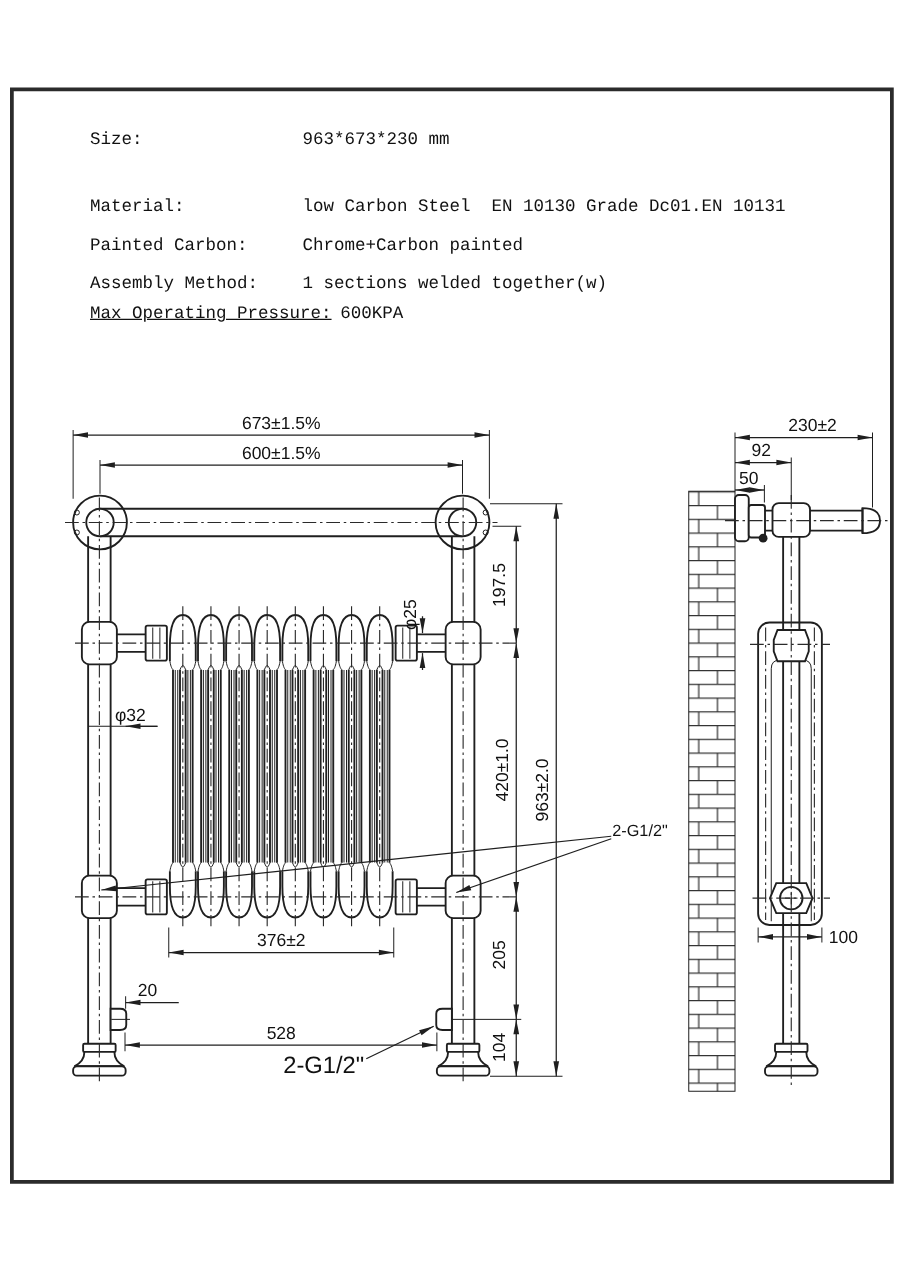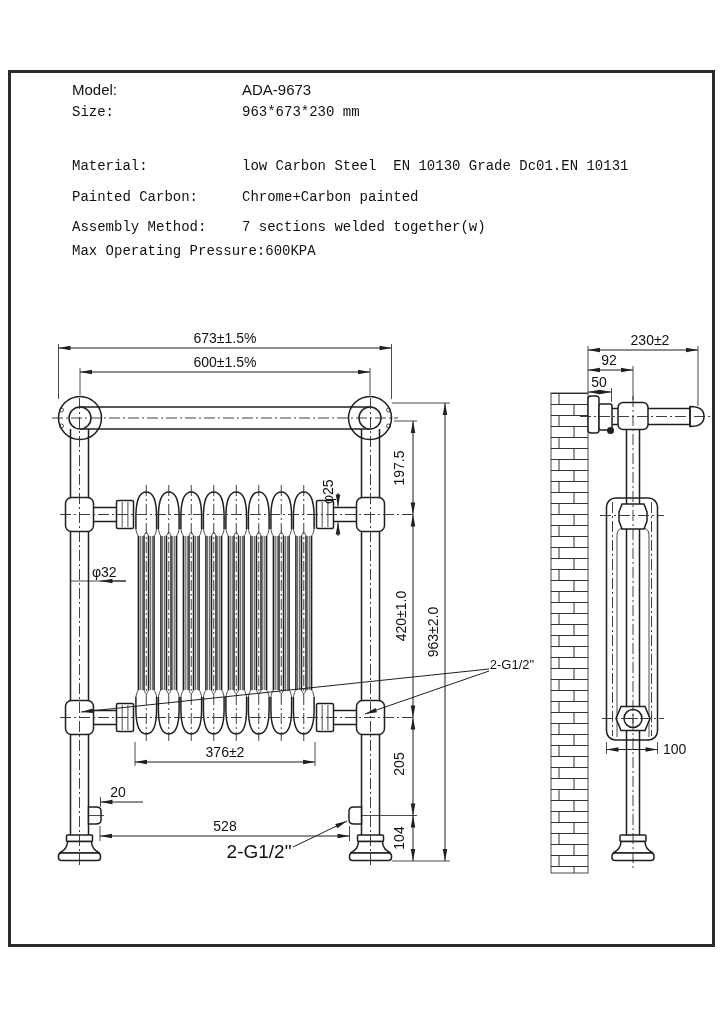--- a/index.html
+++ b/index.html
@@ -1,44 +1,43 @@
 <!DOCTYPE html>
 <html><head>
 <meta charset="utf-8">
 <style>
   html,body{margin:0;padding:0;background:#fff;}
   .page{position:relative;width:720px;height:1018px;background:#fff;overflow:hidden;
         font-family:"Liberation Sans",sans-serif;color:#111;}
   .frame{position:absolute;left:8px;top:70px;width:701px;height:871px;border:3px solid #2b2b2b;}
   .spec-row{position:absolute;left:72px;white-space:pre;}
   .spec-row .lbl{display:inline-block;width:170px;}
-  .spec-row .lbl.auto{width:auto;}
+  .spec-row .lbl.auto{width:auto;margin-right:7px;text-decoration:underline;}
   .sans{font:15px "Liberation Sans",sans-serif;}
   .cad{font:14px "Liberation Mono","DejaVu Sans Mono",monospace;}
   svg{position:absolute;left:0;top:0;}
   .ol{stroke:#1f1f1f;stroke-width:1.5;fill:none;}
   .olf{stroke:#1f1f1f;stroke-width:1.5;fill:#ffffff;}
   .th{stroke:#1f1f1f;stroke-width:0.8;fill:none;}
   .cl{stroke:#2a2a2a;stroke-width:0.9;fill:none;stroke-dasharray:11 3 2 3;}
   .dim{stroke:#1f1f1f;stroke-width:1;fill:none;}
   .dimt{font:14px "Liberation Sans",sans-serif;fill:#111;}
   .smallt{font-size:13px;}
   .bigt{font-size:19px;}
 </style>
 </head>
 <body>
 
 <div class="page">
   <div class="frame"></div>
 
-  <div class="spec-row sans" style="top:81px"><span class="lbl">Model:</span><span>ADA-9673</span></div>
   <div class="spec-row cad" style="top:104px"><span class="lbl">Size:</span><span>963*673*230 mm</span></div>
   <div class="spec-row cad" style="top:158px"><span class="lbl">Material:</span><span>low Carbon Steel  EN 10130 Grade Dc01.EN 10131</span></div>
   <div class="spec-row cad" style="top:189px"><span class="lbl">Painted Carbon:</span><span>Chrome+Carbon painted</span></div>
-  <div class="spec-row cad" style="top:219px"><span class="lbl">Assembly Method:</span><span>7 sections welded together(w)</span></div>
+  <div class="spec-row cad" style="top:219px"><span class="lbl">Assembly Method:</span><span>1 sections welded together(w)</span></div>
   <div class="spec-row cad" style="top:243px"><span class="lbl auto">Max Operating Pressure:</span><span>600KPA</span></div>
 
   <svg width="720" height="1018" viewBox="0 0 720 1018">
     <defs>
       <marker id="ar" viewBox="0 0 12 5" refX="11.5" refY="2.5" markerWidth="13" markerHeight="5.5" orient="auto-start-reverse">
         <path d="M11.5,2.5 L0.5,0.4 L0.5,4.6 Z" fill="#1f1f1f"></path>
       </marker>
       <pattern id="brick" x="551" y="393" width="30" height="22" patternUnits="userSpaceOnUse">
         <rect width="30" height="22" fill="#fff"></rect>
         <path d="M0,0.5 H30 M0,11.5 H30" stroke="#333" stroke-width="1"></path>

